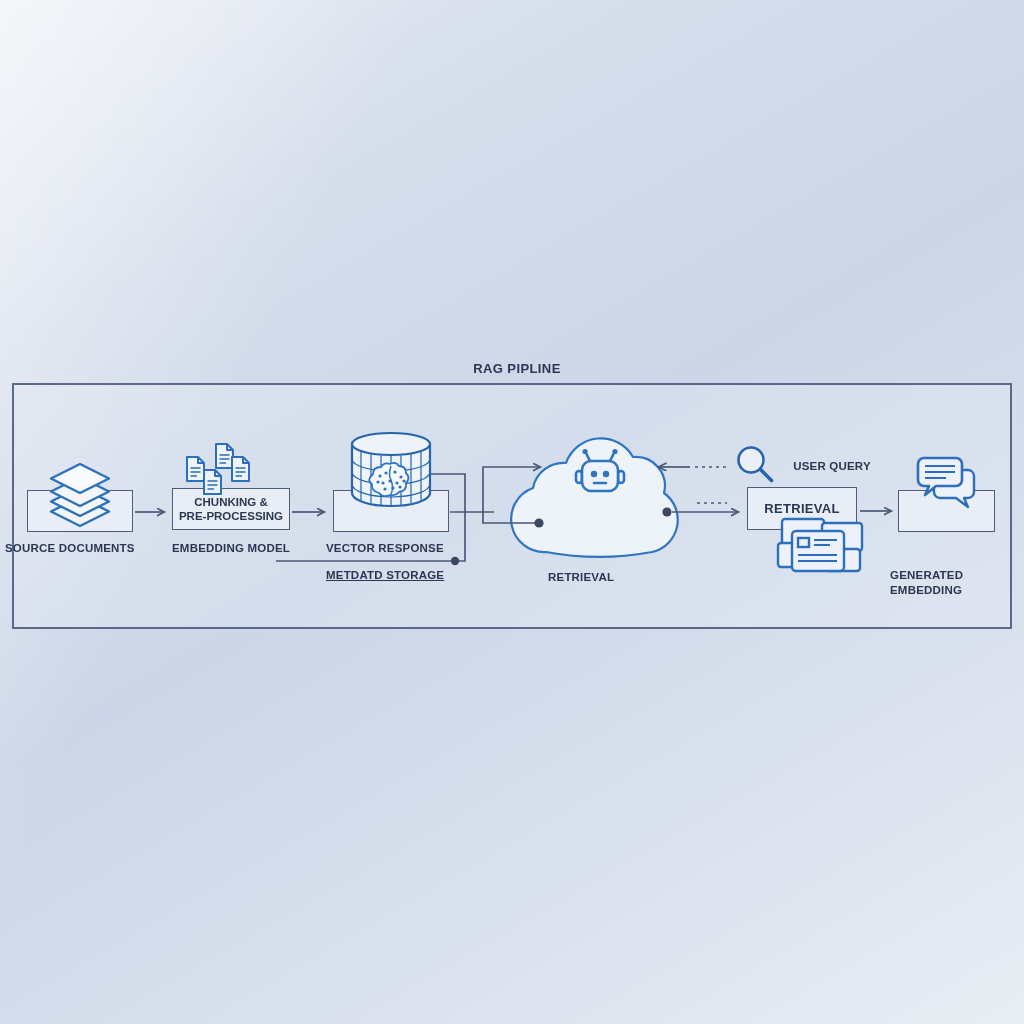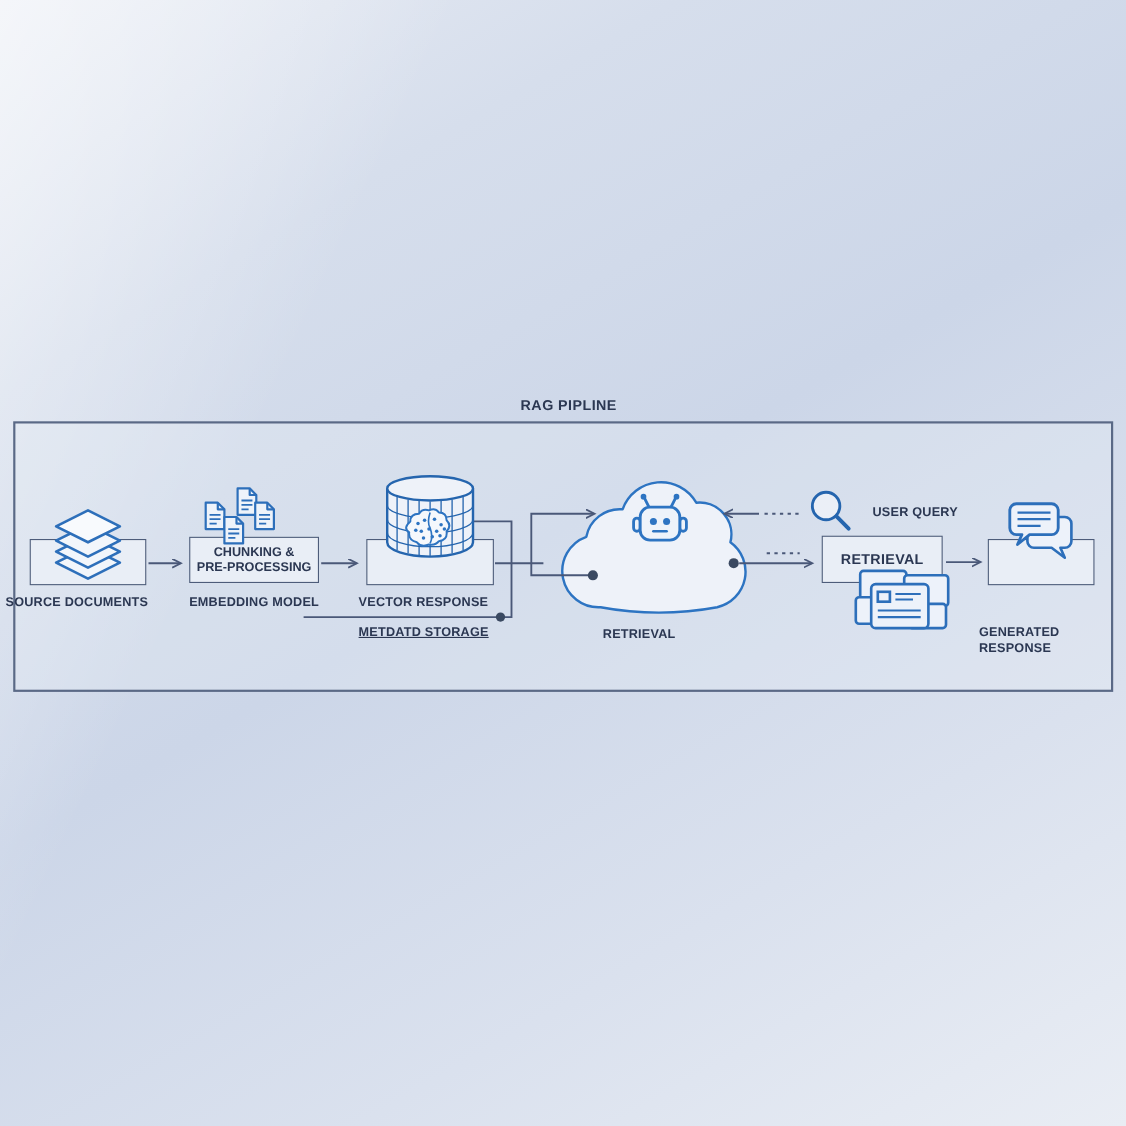--- a/index.html
+++ b/index.html
@@ -105,21 +105,21 @@
   <div id="box-response" class="box"></div>
 
   <div id="label-source" class="node-label">SOURCE DOCUMENTS</div>
   <div id="label-embedding" class="node-label">EMBEDDING MODEL</div>
   <div id="label-vector" class="node-label">VECTOR RESPONSE</div>
   <div id="label-metadata" class="node-label">METDATD STORAGE</div>
   <div id="label-cloud" class="node-label">RETRIEVAL</div>
   <div id="label-userquery" class="node-label">USER QUERY</div>
   <div id="label-response" class="node-label">
     <div>GENERATED</div>
-    <div>RESPONSE</div>
+    <div>EMBEDDING</div>
   </div>
 
 
   <svg id="icon-stack" class="icon" width="64" height="72" viewBox="0 0 64 72">
     <g fill="#f2f6fb" stroke="#2d6fba" stroke-width="2.4" stroke-linejoin="round">
       <path d="M32 35 L61 49.5 L32 64 L3 49.5 Z"></path>
       <path d="M32 25 L61 39.5 L32 54 L3 39.5 Z"></path>
       <path d="M32 15 L61 29.5 L32 44 L3 29.5 Z"></path>
       <path d="M32 2 L61 16.5 L32 31 L3 16.5 Z" fill="#f8fafd"></path>
     </g>

